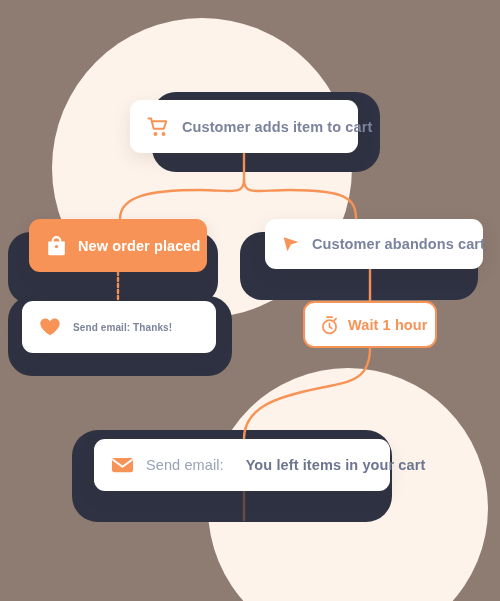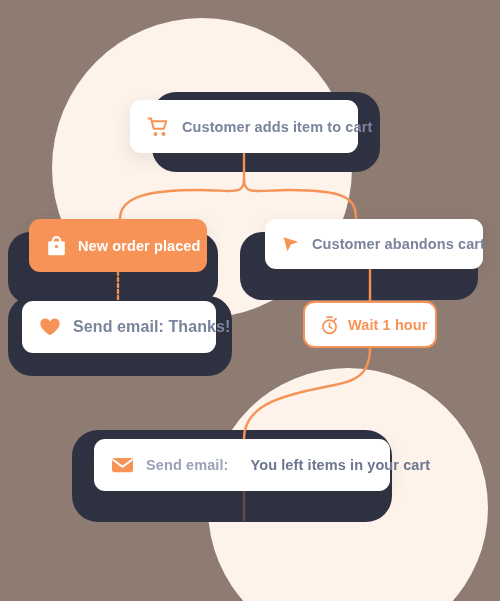--- a/index.html
+++ b/index.html
@@ -101,42 +101,42 @@
   .c-abandon .ico   { width: 22px; margin-right: 10px; }
   .c-abandon .label { font-size: 14.5px; }
 
   
   .c-thanks {
     left: 22px; top: 301px; width: 194px; height: 52px;
     padding: 0 16px;
     border-radius: 11px;
   }
   .c-thanks .ico   { width: 24px; margin-right: 11px; }
-  .c-thanks .label { font-size: 16px; }
+  .c-thanks .label { font-size: 10px; }
 
   
   .c-wait {
     left: 303px; top: 301px; width: 134px; height: 47px;
     padding: 16px 14px;
     border: 2px solid #f79356;
     border-radius: 11px;
     box-shadow: none;
   }
   .c-wait .ico   { width: 20px; margin-right: 9px; }
   .c-wait .label { color: #f79356; font-size: 14.5px; }
 
   
   .c-mail {
     left: 94px; top: 439px; width: 296px; height: 52px;
     padding: 0 16px;
     border-radius: 11px;
   }
   .c-mail .ico    { width: 24px; margin-right: 12px; }
   .c-mail .label  { font-size: 14.5px; }
-  .c-mail .label .prefix { color: #9aa2b6; font-weight: bold; }
+  .c-mail .label .prefix { color: #9aa2b6; font-weight: normal; }
   .c-mail .label .subject{ color: #6d7690; font-weight: bold; margin-left: 22px; }
 </style>
 </head>
 <body>
 
 <div id="stage">
 
   <div class="bg-circle circle-top"></div>
   <div class="bg-circle circle-bottom"></div>
 

